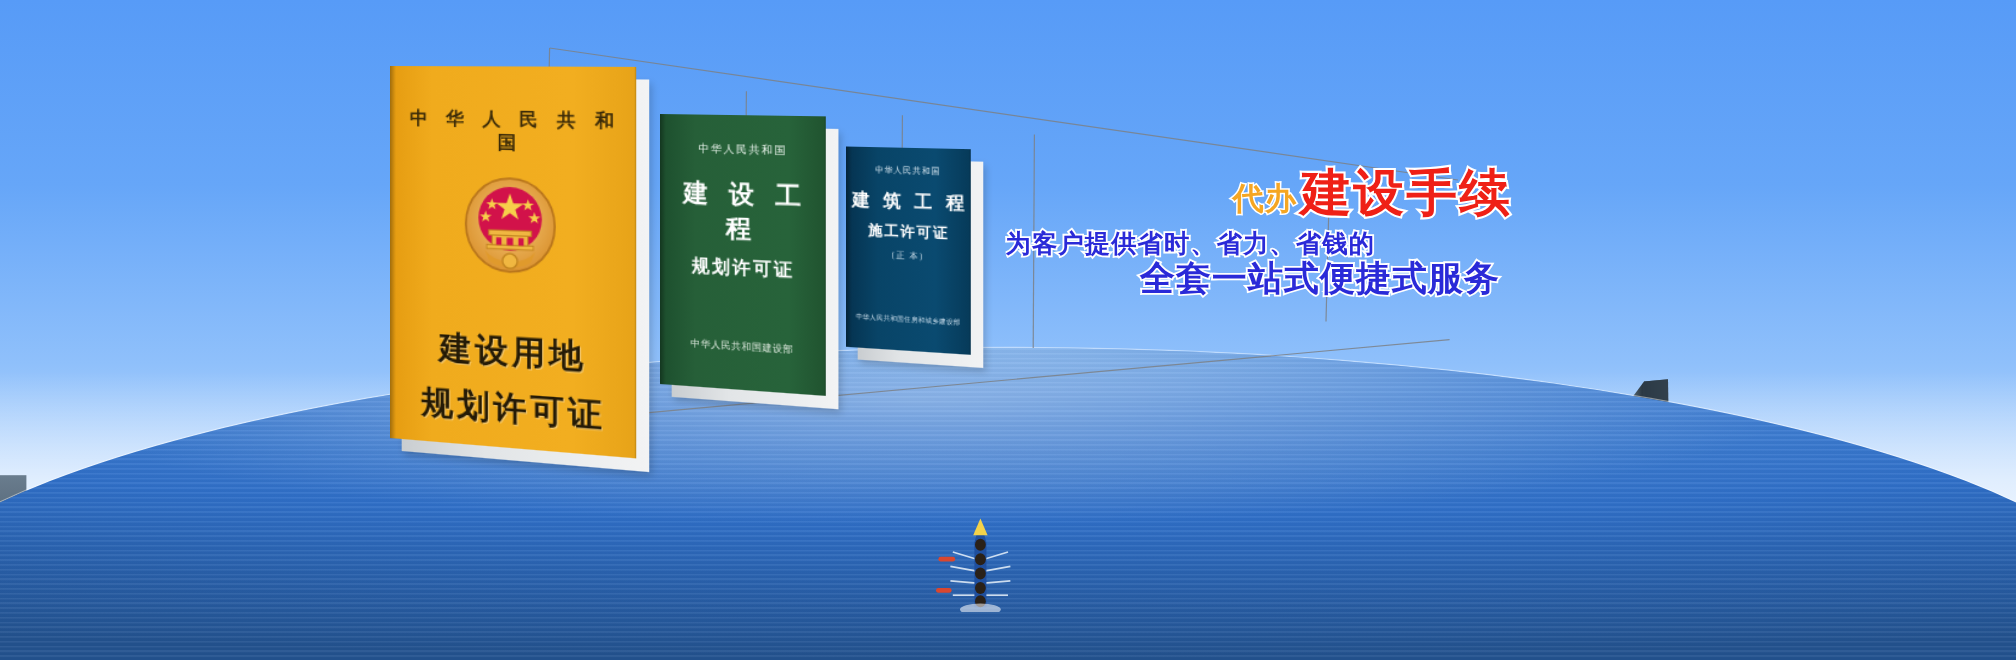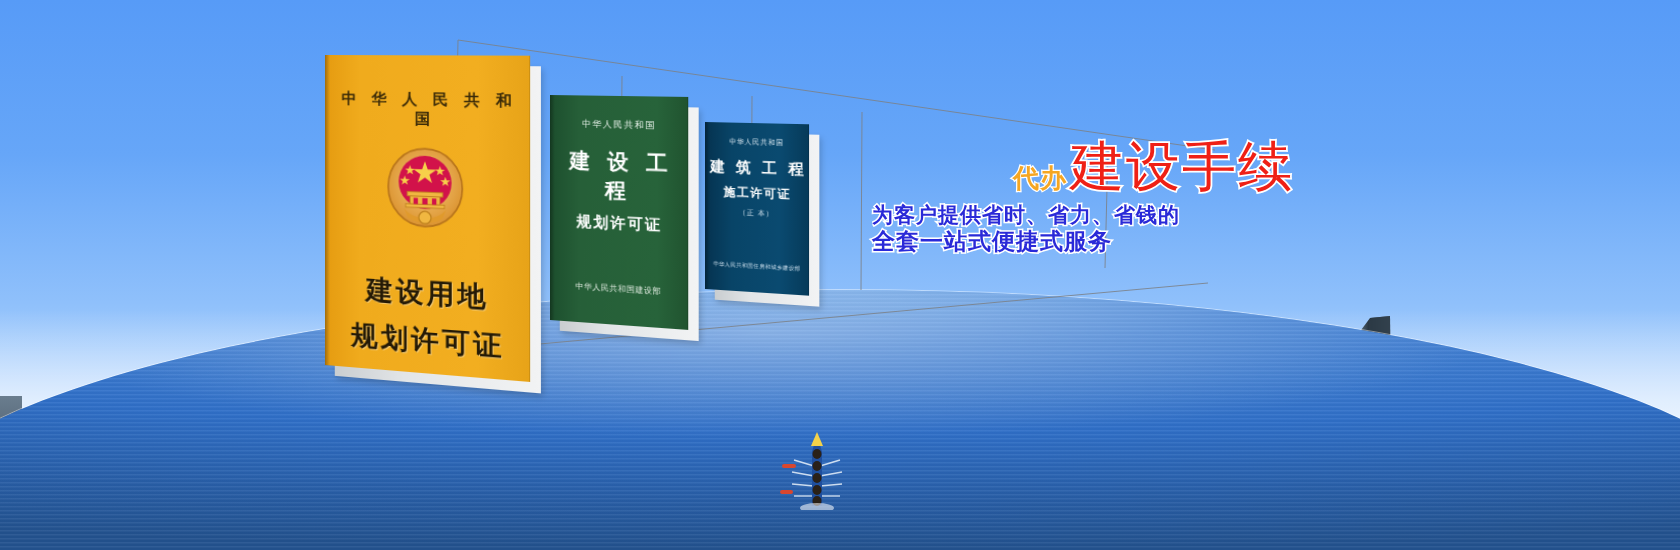--- a/index.html
+++ b/index.html
@@ -107,40 +107,40 @@
   #cert-build .t1{margin-top:11px;font-size:15px;letter-spacing:3px;font-weight:700;
     font-family:"DejaVu Serif",serif;color:#fff;text-indent:3px;}
   #cert-build .t2{margin-top:7px;font-size:12px;letter-spacing:1.5px;font-weight:700;
     font-family:"DejaVu Serif",serif;color:#fff;text-indent:1.5px;}
   #cert-build .vol{margin-top:6px;font-size:7px;letter-spacing:1px;color:#cfe0ec;
     font-family:"DejaVu Sans",sans-serif;}
   #cert-build .issuer{position:absolute;left:0;right:0;bottom:22px;font-size:5.5px;
     letter-spacing:.3px;color:#c8dcea;font-family:"DejaVu Sans",sans-serif;}
 
   
-  #headline{position:absolute;left:838px;top:140px;width:430px;margin-left:34px;}
+  #headline{position:absolute;left:838px;top:140px;width:430px;}
   .head-row{display:flex;align-items:flex-end;justify-content:flex-end;padding-right:8px;}
   .kicker{
     font-family:"DejaVu Serif",serif;font-weight:700;font-size:26px;
     color:#f5a623;letter-spacing:1px;line-height:1;
     -webkit-text-stroke:2.5px #ffffff;paint-order:stroke fill;
     position:relative;top:-3px;margin-right:3px;
   }
   .headline-main{
-    font-family:"DejaVu Serif",serif;font-weight:400;font-size:54px;
+    font-family:"DejaVu Serif",serif;font-weight:700;font-size:42px;
     color:#ef2016;letter-spacing:2px;line-height:1;
     -webkit-text-stroke:3.5px #ffffff;paint-order:stroke fill;
   }
   .sub{
     font-family:"DejaVu Serif",serif;font-weight:700;
     color:#2a2ad8;letter-spacing:1px;line-height:1.12;text-align:center;
     -webkit-text-stroke:3px #ffffff;paint-order:stroke fill;
   }
   .sub1{font-size:21px;margin-top:9px;text-align:left;}
-  .sub2{font-size:23px;margin-top:1px;text-align:left;padding-right:18px;}
+  .sub2{font-size:29px;margin-top:1px;text-align:right;padding-right:18px;}
 </style>
 </head>
 <body>
 
 <div id="banner">
 
   <div class="haze"></div>
 
   <div class="skyline">
     <svg viewBox="0 0 1680 190" preserveAspectRatio="none" aria-hidden="true">

